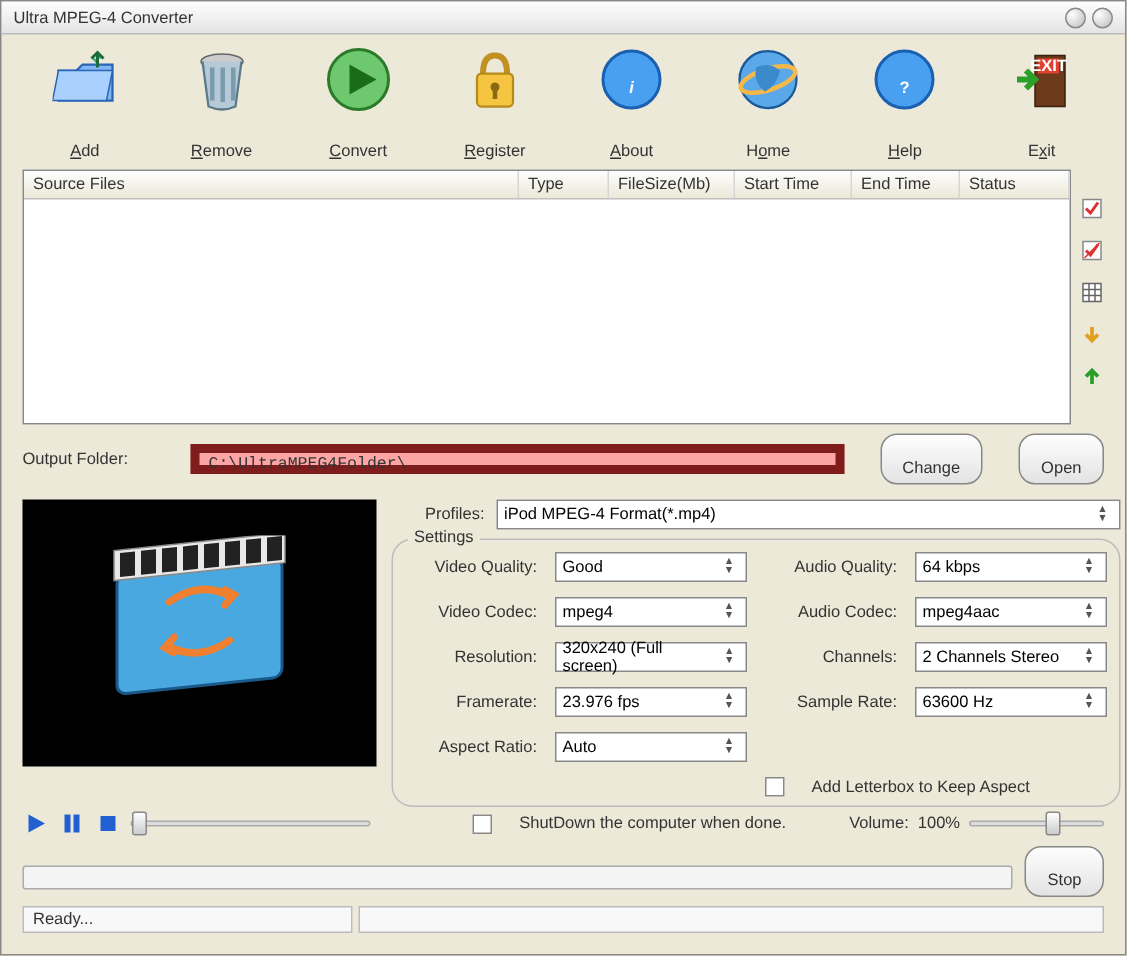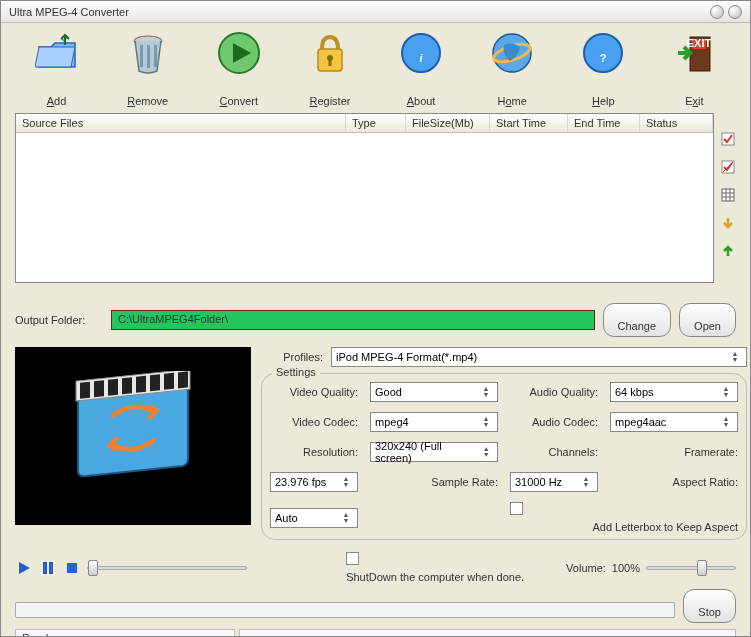--- a/index.html
+++ b/index.html
@@ -13,38 +13,38 @@
 .tbicon { width: 48px; height: 48px; display: flex; align-items: center; justify-content: center; }
 .tblabel { color: #333; text-align: center; margin-top: 18px; }
 .tblabel u { text-decoration: underline; }
 .content { padding: 4px 14px 0 14px; }
 .filegrid-wrap { display: flex; gap: 6px; }
 .filegrid { flex: 1; border: 1px solid #888; background: #fff; height: 170px; }
 .filegrid-head { display: flex; background: linear-gradient(#fdfdfd,#ece9d8); border-bottom: 1px solid #c0c0c0; }
 .fgcol { padding: 3px 6px; border-right: 1px solid #d6d6d6; color: #333; font-size: 11px; }
 .sidetools { display: flex; flex-direction: column; gap: 12px; padding-top: 18px; }
 .sidetool { width: 16px; height: 16px; display:flex; align-items:center; justify-content:center; cursor: pointer; }
-.row { display: flex; align-items: center; gap: 8px; margin-top: 20px; }
+.row { display: flex; align-items: center; gap: 24px; margin-top: 6px; }
 .lbl { color: #333; }
-.textfield { flex: 1; height: 20px; border: 1px solid #7f1d1d; background: #22c55e; padding: 2px 6px; color: #333; }
+.textfield { flex: 1; height: 20px; border: 6px solid #7f1d1d; background: #fca5a5; padding: 2px 6px; color: #333; font-family: Liberation Mono, monospace; }
 .btn { height: 22px; padding: 16px 14px; border: 1px solid #888; border-radius: 11px; background: linear-gradient(#fefefe,#e3e3e3); color: #333; cursor: pointer; }
 .select { height: 20px; border: 1px solid #888; background: #fff; padding: 2px 4px; display: flex; align-items: center; justify-content: space-between; cursor: pointer; }
 .select .arrows { width: 14px; display: flex; flex-direction: column; align-items: center; color: #555; font-size: 7px; line-height: 6px; }
 .mainrow { display: flex; gap: 10px; margin-top: 10px; }
 .preview { width: 236px; height: 178px; background: #000; display: flex; align-items: center; justify-content: center; }
 .settings-area { flex: 1; }
 .profiles-row { display: flex; align-items: center; gap: 8px; margin-bottom: 6px; }
 .profiles-row .lbl { width: 62px; text-align: right; }
 .fieldset { border: 1px solid #bbb; border-radius: 14px; padding: 8px 8px 6px; position: relative; }
 .legend { position: absolute; top: -8px; left: 10px; background: #ece9d8; padding: 0 4px; color: #333; }
 .grid2 { display: grid; grid-template-columns: 88px 128px 88px 128px; gap: 10px 12px; align-items: center; }
 .grid2 .lbl { text-align: right; }
-.checkbox-row { display: flex; gap: 6px; flex-direction: column; }
+.checkbox-row { display: flex; align-items: center; gap: 18px; }
 .checkbox { width: 13px; height: 13px; border: 1px solid #888; background: #fff; }
-.playctrls { display: flex; align-items: center; gap: 6px; margin-top: 12px; }
+.playctrls { display: flex; align-items: center; gap: 6px; margin-top: 2px; }
 .pbtn { width: 18px; height: 18px; display: flex; align-items: center; justify-content: center; cursor: pointer; color: #2060d0; }
 .slider-track { flex: 1; height: 4px; background: #ddd; border: 1px solid #aaa; position: relative; border-radius: 2px; }
 .slider-thumb { position: absolute; width: 10px; height: 16px; background: linear-gradient(#fefefe,#ccc); border: 1px solid #888; top: -7px; border-radius: 2px; }
 .vol-track { width: 90px; height: 4px; background: #ddd; border: 1px solid #aaa; position: relative; border-radius: 2px; }
 .progress { height: 16px; border: 1px solid #aaa; background: #f4f4f4; border-radius: 2px; margin-top: 8px; }
 .statusbars { display: flex; margin-top: 6px; gap: 4px; }
 .statusbox { border: 1px solid #bbb; background: #f8f8f8; height: 18px; padding: 2px 6px; color: #333; }
 svg { display: block; }
 </style>
 </head>
@@ -254,29 +254,33 @@
               <span>mpeg4aac</span>
               <span class="arrows">▲<br>▼</span>
             </div>
 
           <span class="lbl">Resolution:</span>
           <div class="select">
               <span>320x240 (Full screen)</span>
               <span class="arrows">▲<br>▼</span>
             </div>
           <span class="lbl">Channels:</span>
+          <div class="select">
+              <span>2 Channels Stereo</span>
+              <span class="arrows">▲<br>▼</span>
+            </div>
 
           <span class="lbl">Framerate:</span>
           <div class="select">
               <span>23.976 fps</span>
               <span class="arrows">▲<br>▼</span>
             </div>
           <span class="lbl">Sample Rate:</span>
           <div class="select">
-              <span>31000 Hz</span>
+              <span>63600 Hz</span>
               <span class="arrows">▲<br>▼</span>
             </div>
 
           <span class="lbl">Aspect Ratio:</span>
           <div class="select">
               <span>Auto</span>
               <span class="arrows">▲<br>▼</span>
             </div>
           <div></div>
           <div class="checkbox-row" style="grid-column:3/5">

